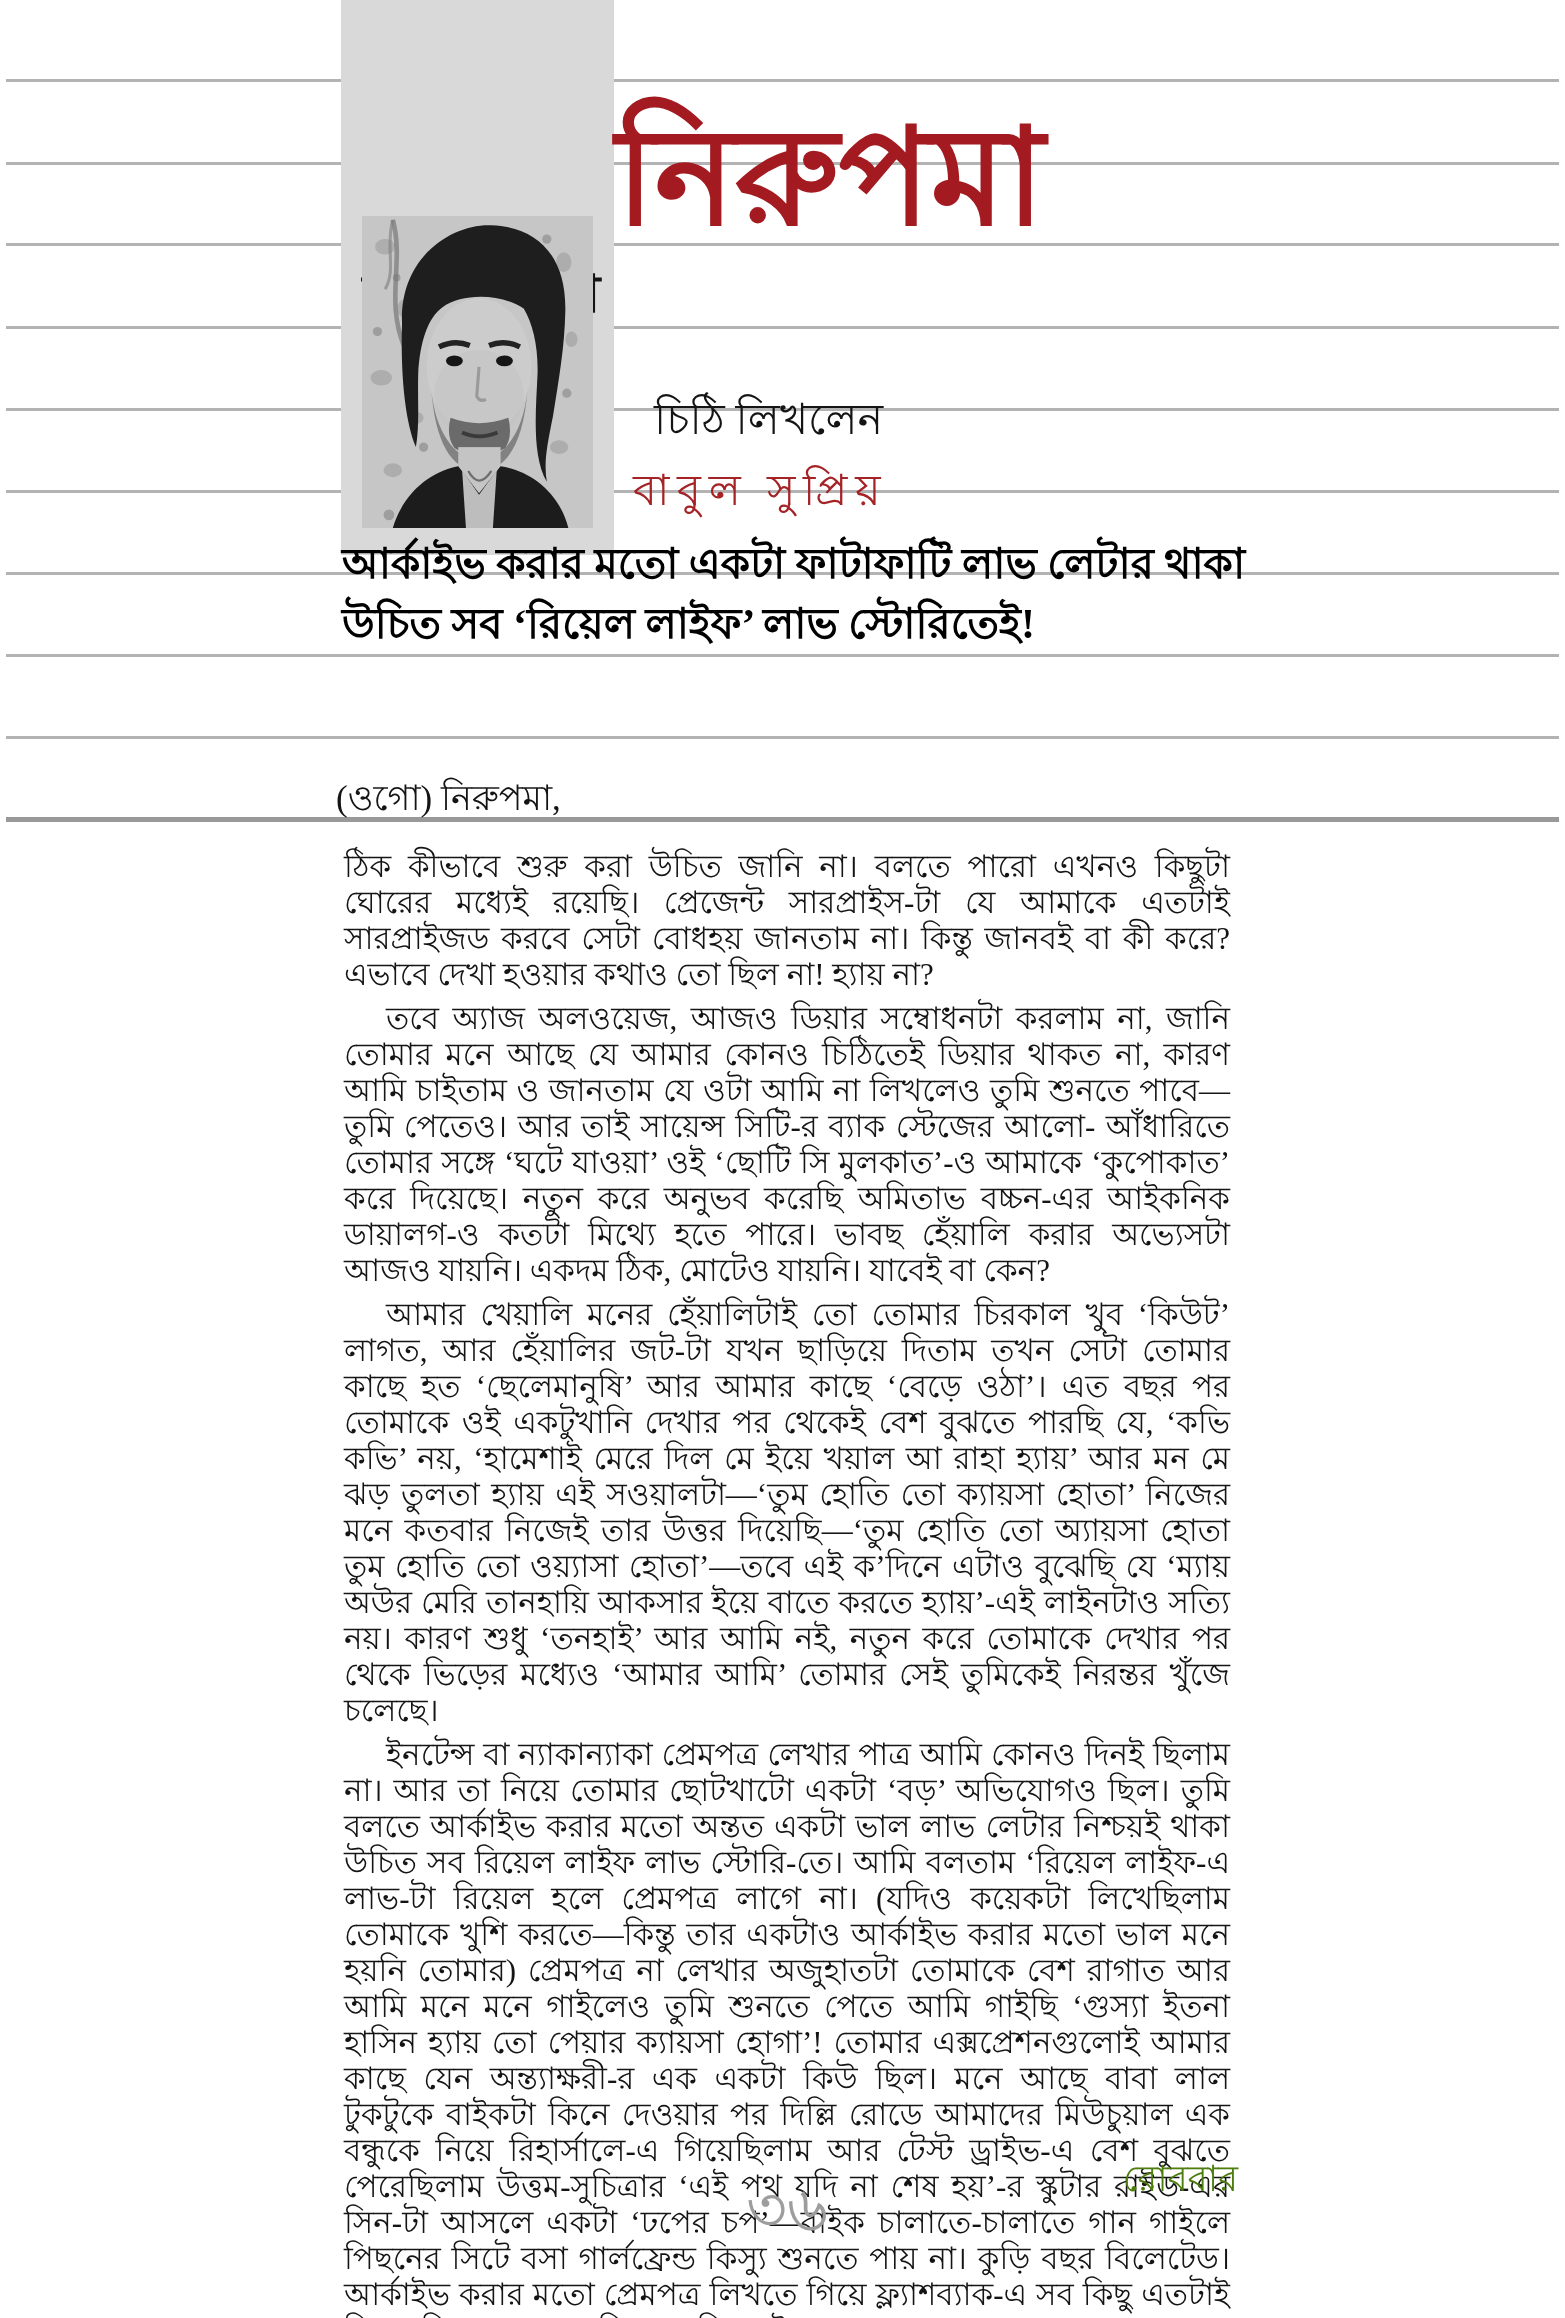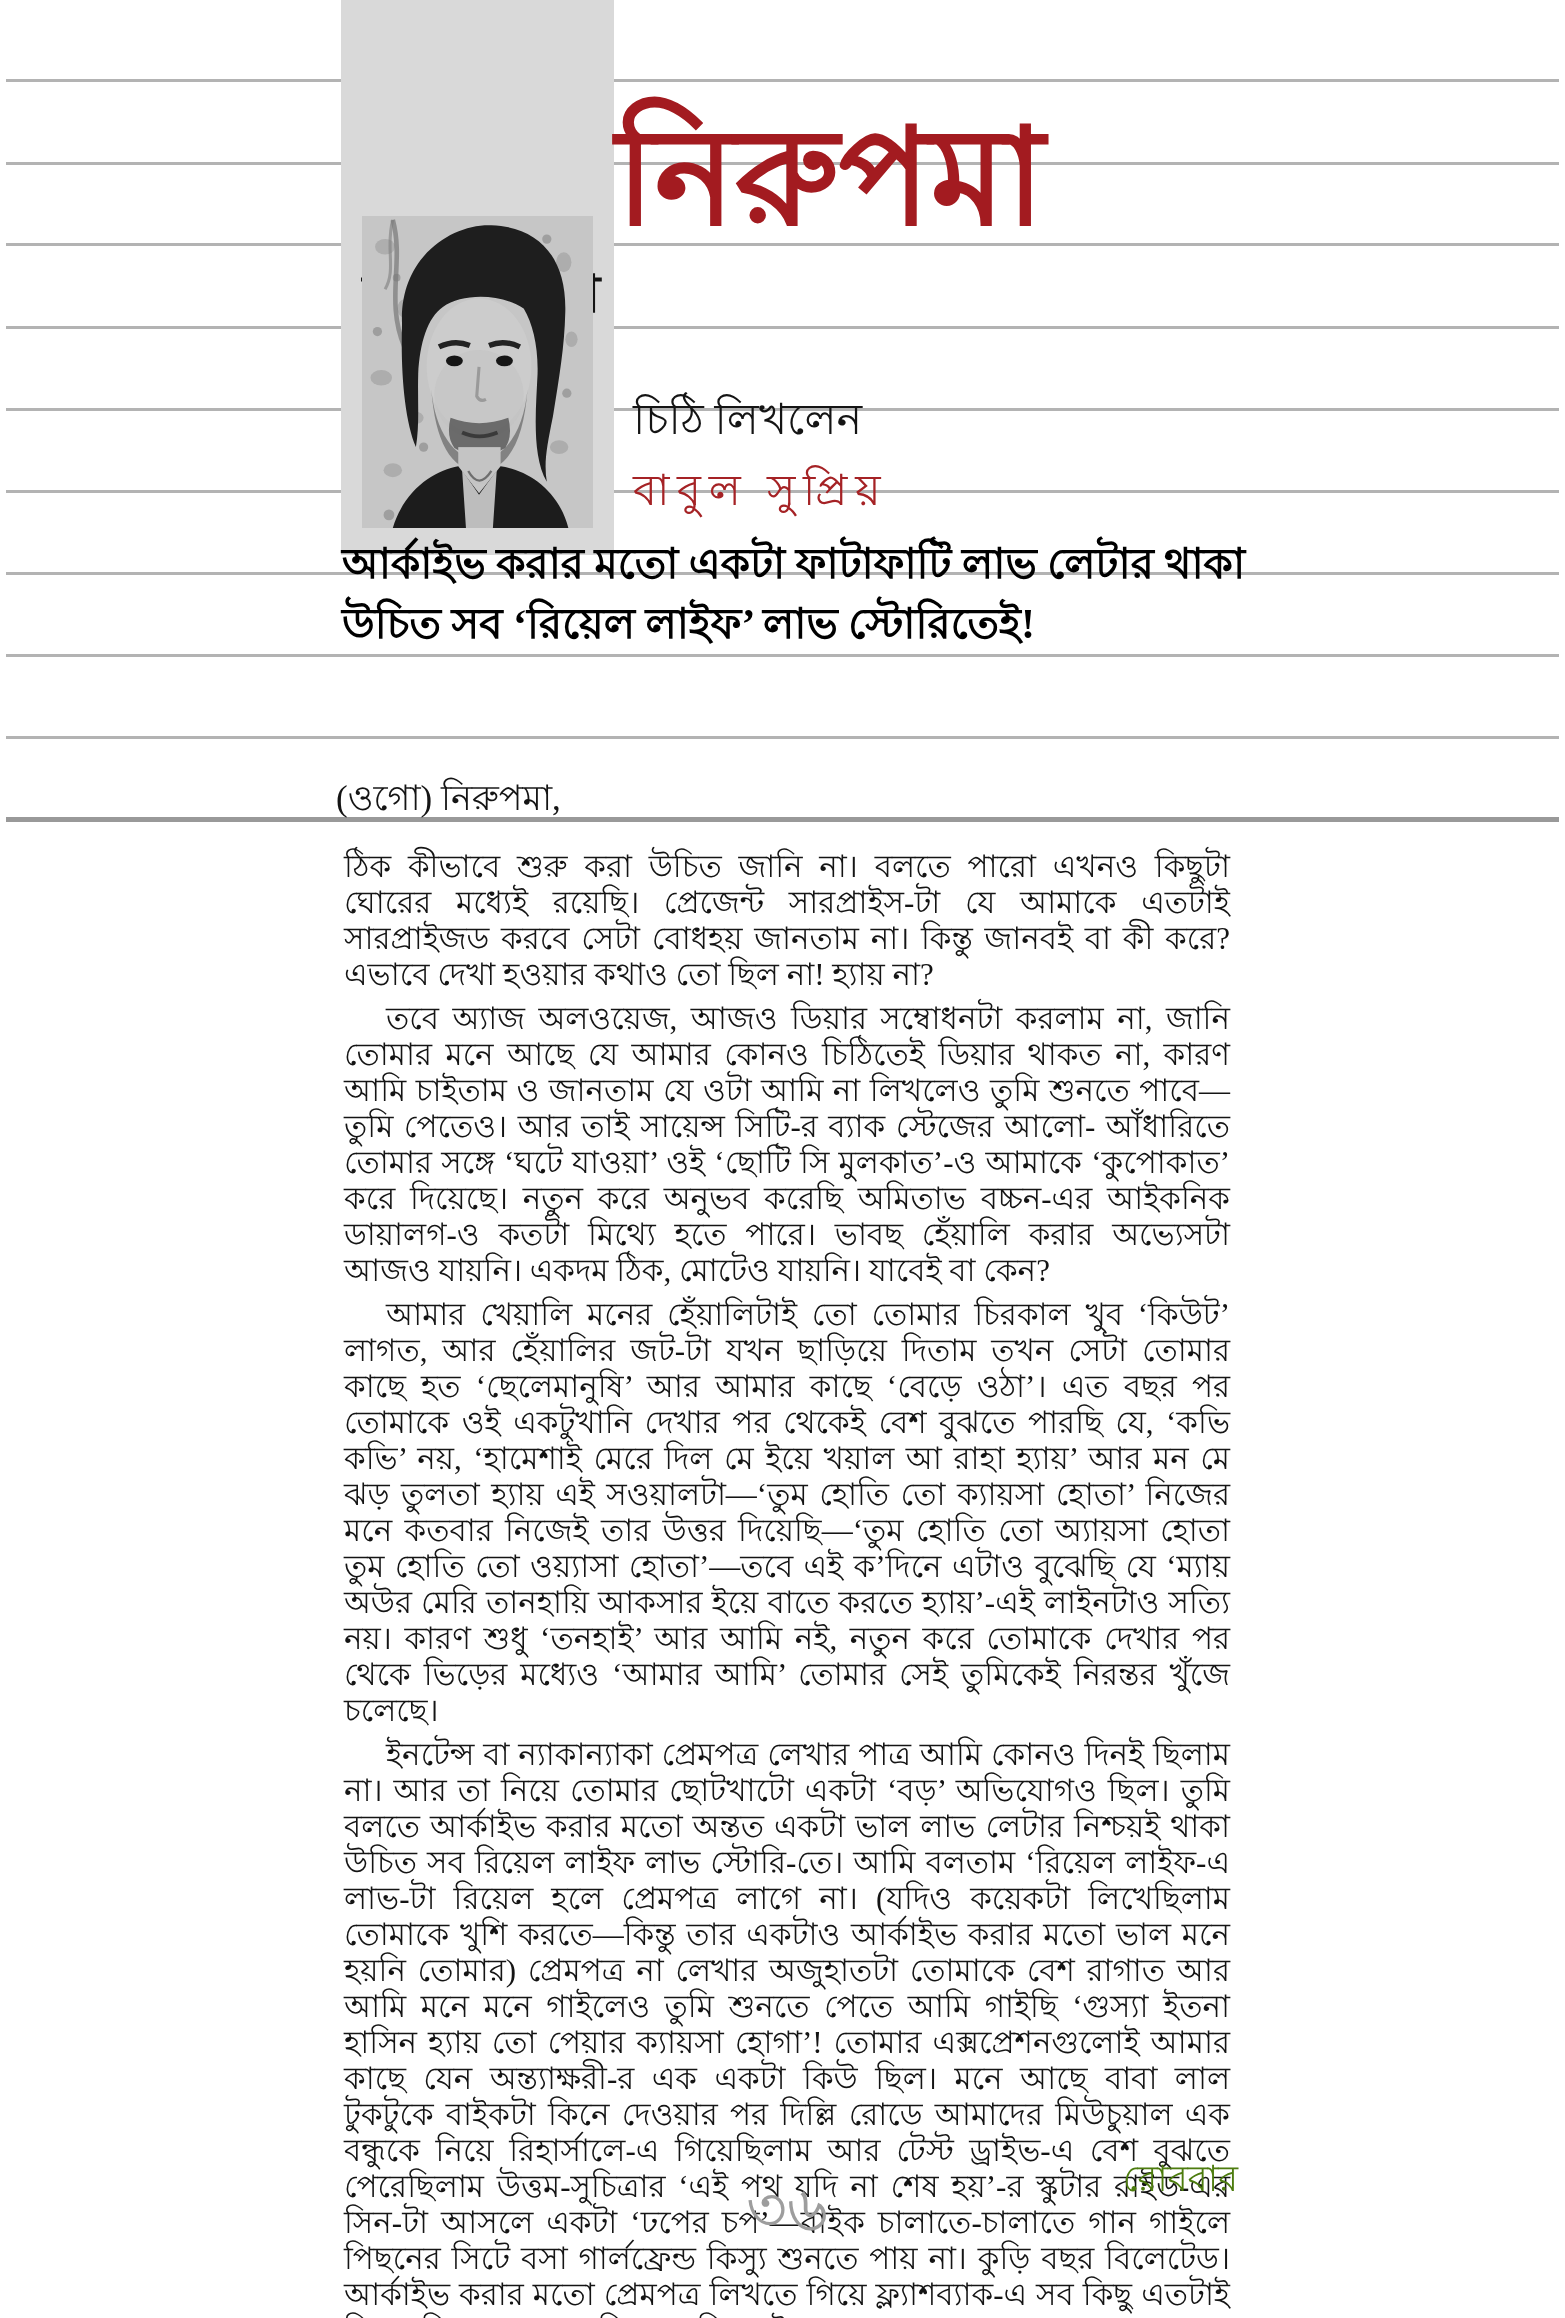--- a/index.html
+++ b/index.html
@@ -33,21 +33,21 @@
     overflow:hidden;
   }
   .photo svg{display:block;width:100%;height:100%;}
   .title{
     position:absolute;left:616px;top:108px;margin:0;
     font-size:135px;line-height:1.05;font-weight:700;
     color:#a31b20;white-space:nowrap;z-index:3;
   }
   .byline{position:absolute;left:633px;top:384px;z-index:3;}
   .byline-label{
-    font-size:43px;line-height:71px;color:#141414;white-space:nowrap;
+    font-size:43px;line-height:71px;color:#141414;white-space:nowrap;margin-left:21px;
   }
   .byline-name{
     font-size:43px;line-height:71px;color:#a52225;letter-spacing:7.7px;white-space:nowrap;
   }
   .subtitle{
     position:absolute;left:334px;top:526px;width:979px;margin:8px;
     font-size:42px;line-height:60px;font-weight:700;color:#000000;
     white-space:pre-line;z-index:3;
   }
   .salutation{

